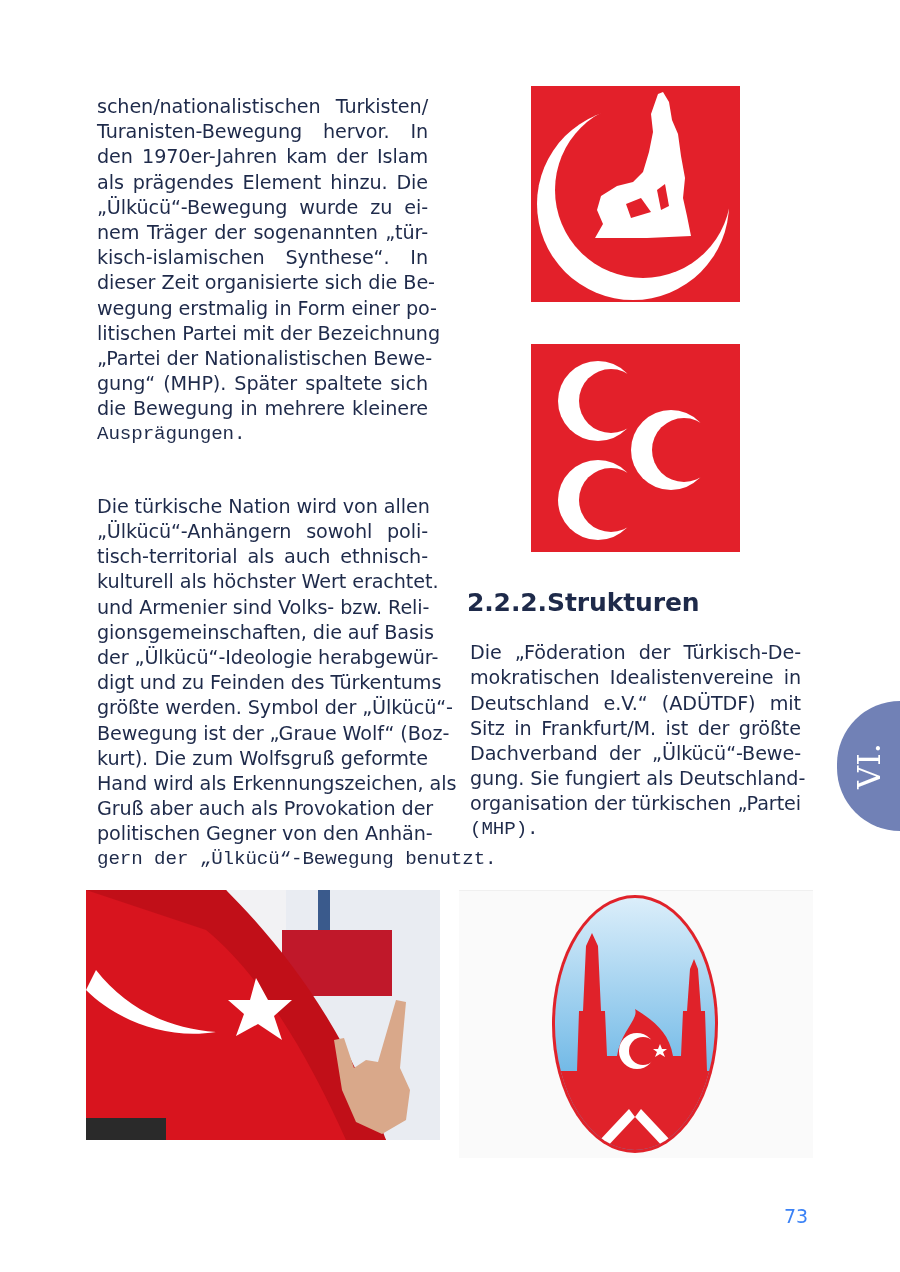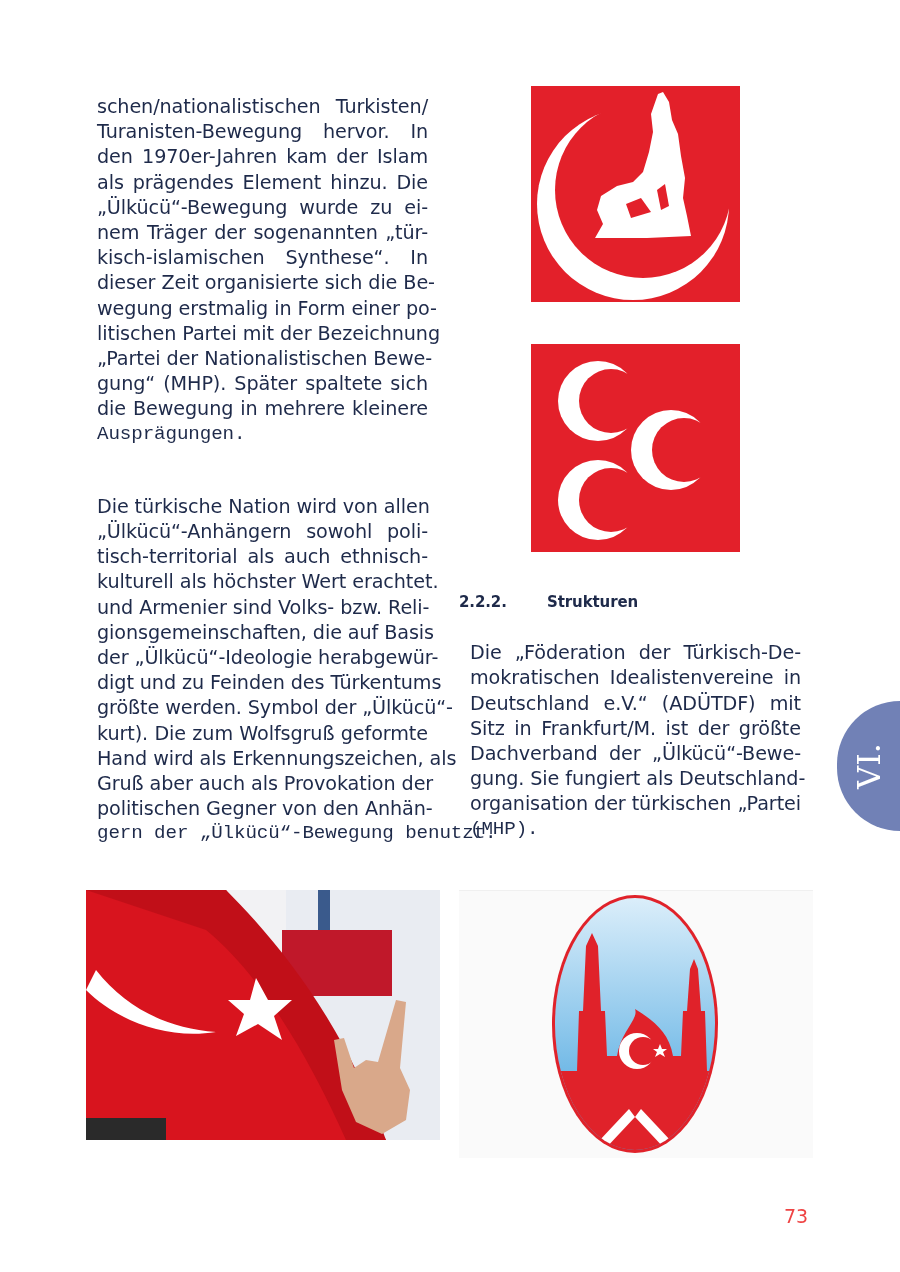--- a/index.html
+++ b/index.html
@@ -5,33 +5,33 @@
   html, body { margin: 0; padding: 0; background: #ffffff; }
   body { width: 900px; height: 1272px; position: relative; overflow: hidden;
          font-family: "DejaVu Sans", sans-serif; color: #1e2a4a; }
   .col { position: absolute; font-size: 19.2px; line-height: 25.2px; letter-spacing: -0.1px; }
   .col p { margin: 11px; text-align: justify; text-align-last: left; hyphens: manual; }
   .line { display: block; text-align: justify; text-align-last: justify; white-space: nowrap; }
   .line.last { text-align-last: left; font-family: Liberation Mono, monospace; }
   #left-col { left: 86px; top: 83px; width: 353px; }
   #right-col { left: 459px; top: 590px; width: 353px; }
   .gap { height: 25px; }
-  .heading { font-weight: bold; font-size: 15px; margin-bottom: 25px; display: flex; }
+  .heading { font-weight: bold; font-size: 25px; margin-bottom: 25px; display: flex; text-align: right; }
   .heading .num { width: 88px; }
   .img-box { position: absolute; overflow: hidden; }
   #wolf-logo { left: 531px; top: 86px; width: 209px; height: 216px; background: #e3202a; }
   #mhp-logo { left: 531px; top: 344px; width: 209px; height: 208px; background: #e3202a; }
   #photo { left: 86px; top: 890px; width: 354px; height: 250px; background: #c8161e; }
   #adutdf-logo { left: 459px; top: 890px; width: 354px; height: 267px; background: #fafafa; border-top: 1px solid #f0f0f0; }
   #chapter-tab { position: absolute; left: 837px; top: 701px; width: 63px; height: 130px;
                  background: #7181b6; border-radius: 65px 0 0 65px; }
   #chapter-tab span { position: absolute; left: 4px; top: 38px; width: 56px; height: 54px;
                       transform: rotate(-90deg); color: #ffffff; font-family: "DejaVu Serif", serif;
                       font-size: 32px; line-height: 54px; text-align: center; }
-  #page-number { position: absolute; left: 784px; top: 1205px; font-size: 19px; color: #ef4444; }
+  #page-number { position: absolute; left: 784px; top: 1205px; font-size: 19px; color: #3b82f6; }
 </style>
 </head>
 <body>
 
 <div id="left-col" class="col">
   <p>
     <span class="line">schen/nationalistischen Turkisten/</span>
     <span class="line">Turanisten-Bewegung hervor. In</span>
     <span class="line">den 1970er-Jahren kam der Islam</span>
     <span class="line">als prägendes Element hinzu. Die</span>
@@ -50,20 +50,21 @@
   <p>
     <span class="line">Die türkische Nation wird von allen</span>
     <span class="line">„Ülkücü“-Anhängern sowohl poli-</span>
     <span class="line">tisch-territorial als auch ethnisch-</span>
     <span class="line">kulturell als höchster Wert erachtet.</span>
     <span class="line">und Armenier sind Volks- bzw. Reli-</span>
     <span class="line">gionsgemeinschaften, die auf Basis</span>
     <span class="line">der „Ülkücü“-Ideologie herabgewür-</span>
     <span class="line">digt und zu Feinden des Türkentums</span>
     <span class="line">größte werden. Symbol der „Ülkücü“-</span>
+    <span class="line">Bewegung ist der „Graue Wolf“ (Boz-</span>
     <span class="line">kurt). Die zum Wolfsgruß geformte</span>
     <span class="line">Hand wird als Erkennungszeichen, als</span>
     <span class="line">Gruß aber auch als Provokation der</span>
     <span class="line">politischen Gegner von den Anhän-</span>
     <span class="line last">gern der „Ülkücü“-Bewegung benutzt.</span>
   </p>
 </div>
 
 <div id="wolf-logo" class="img-box">
   <svg width="209" height="216" viewBox="0 0 209 216">

